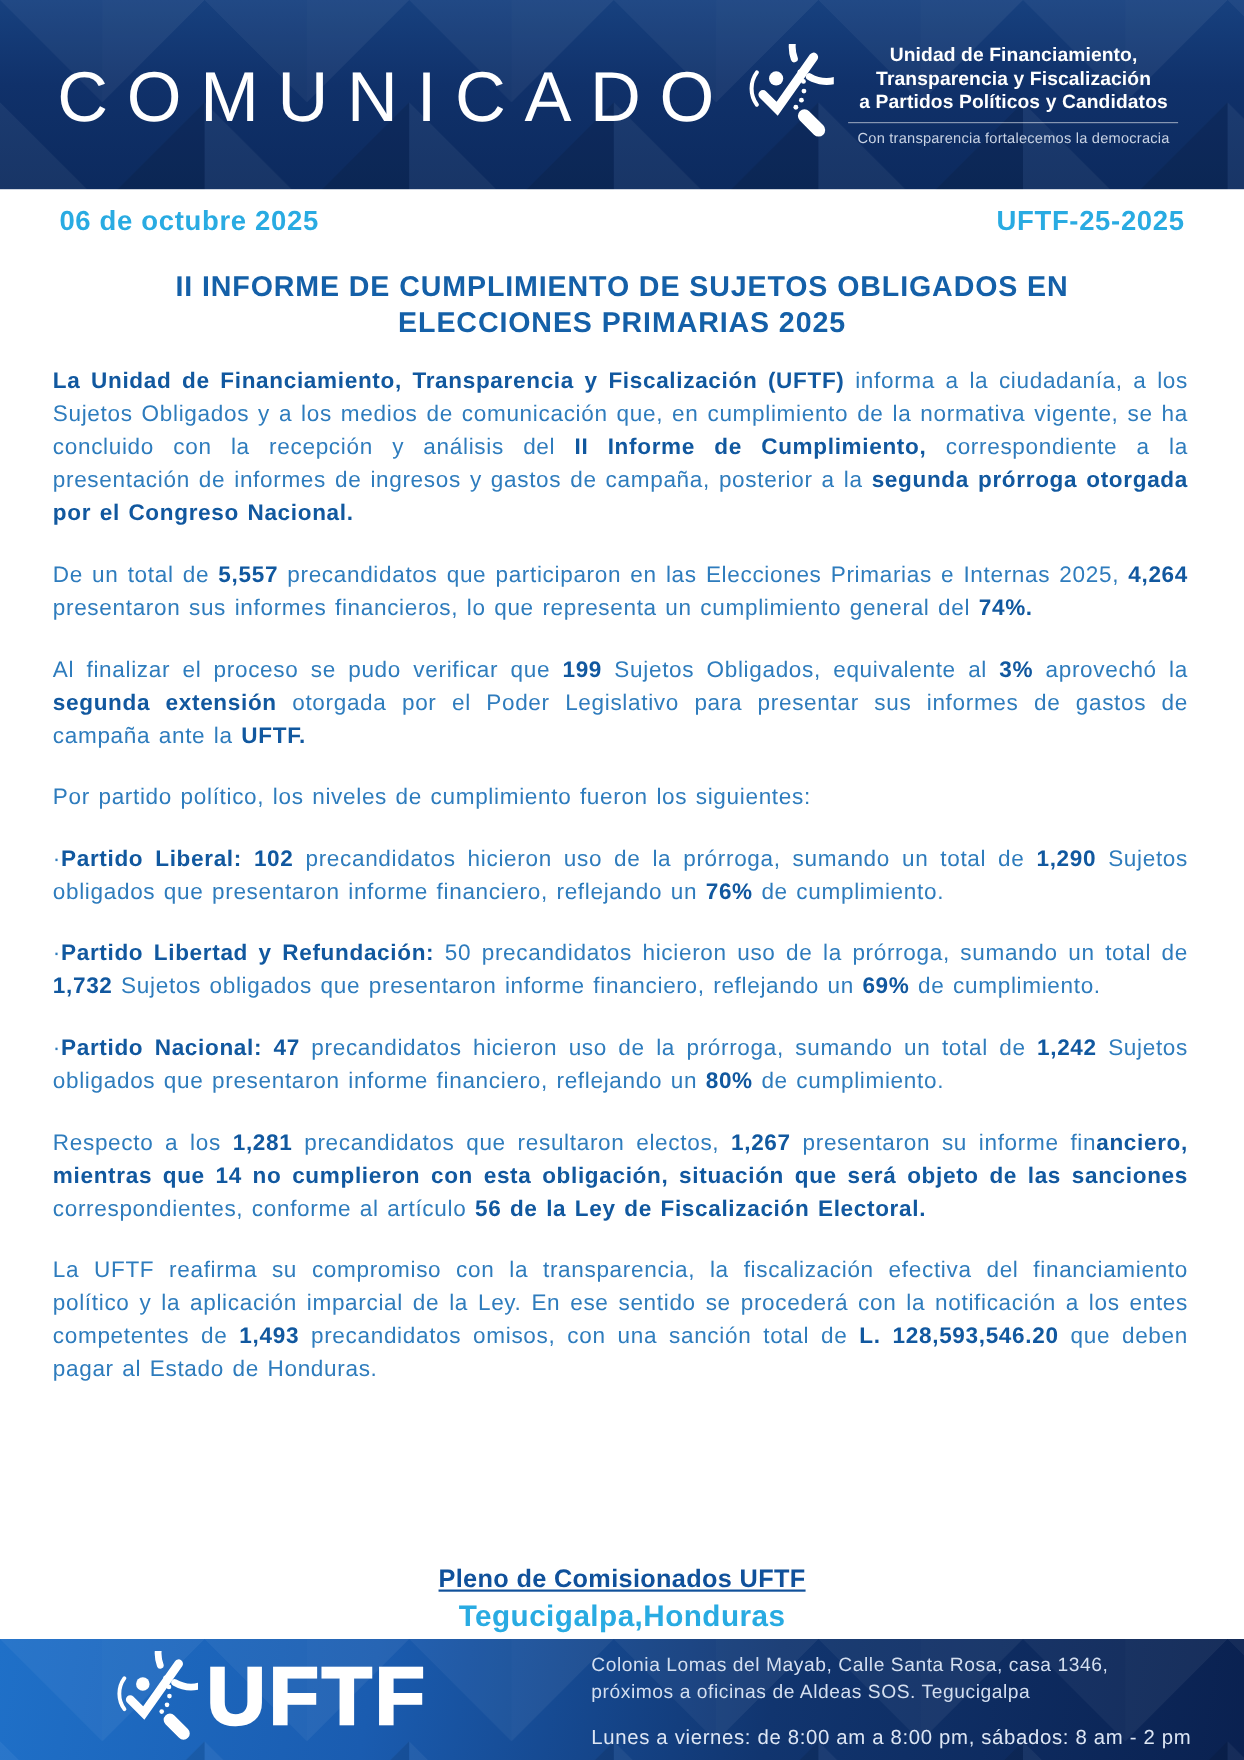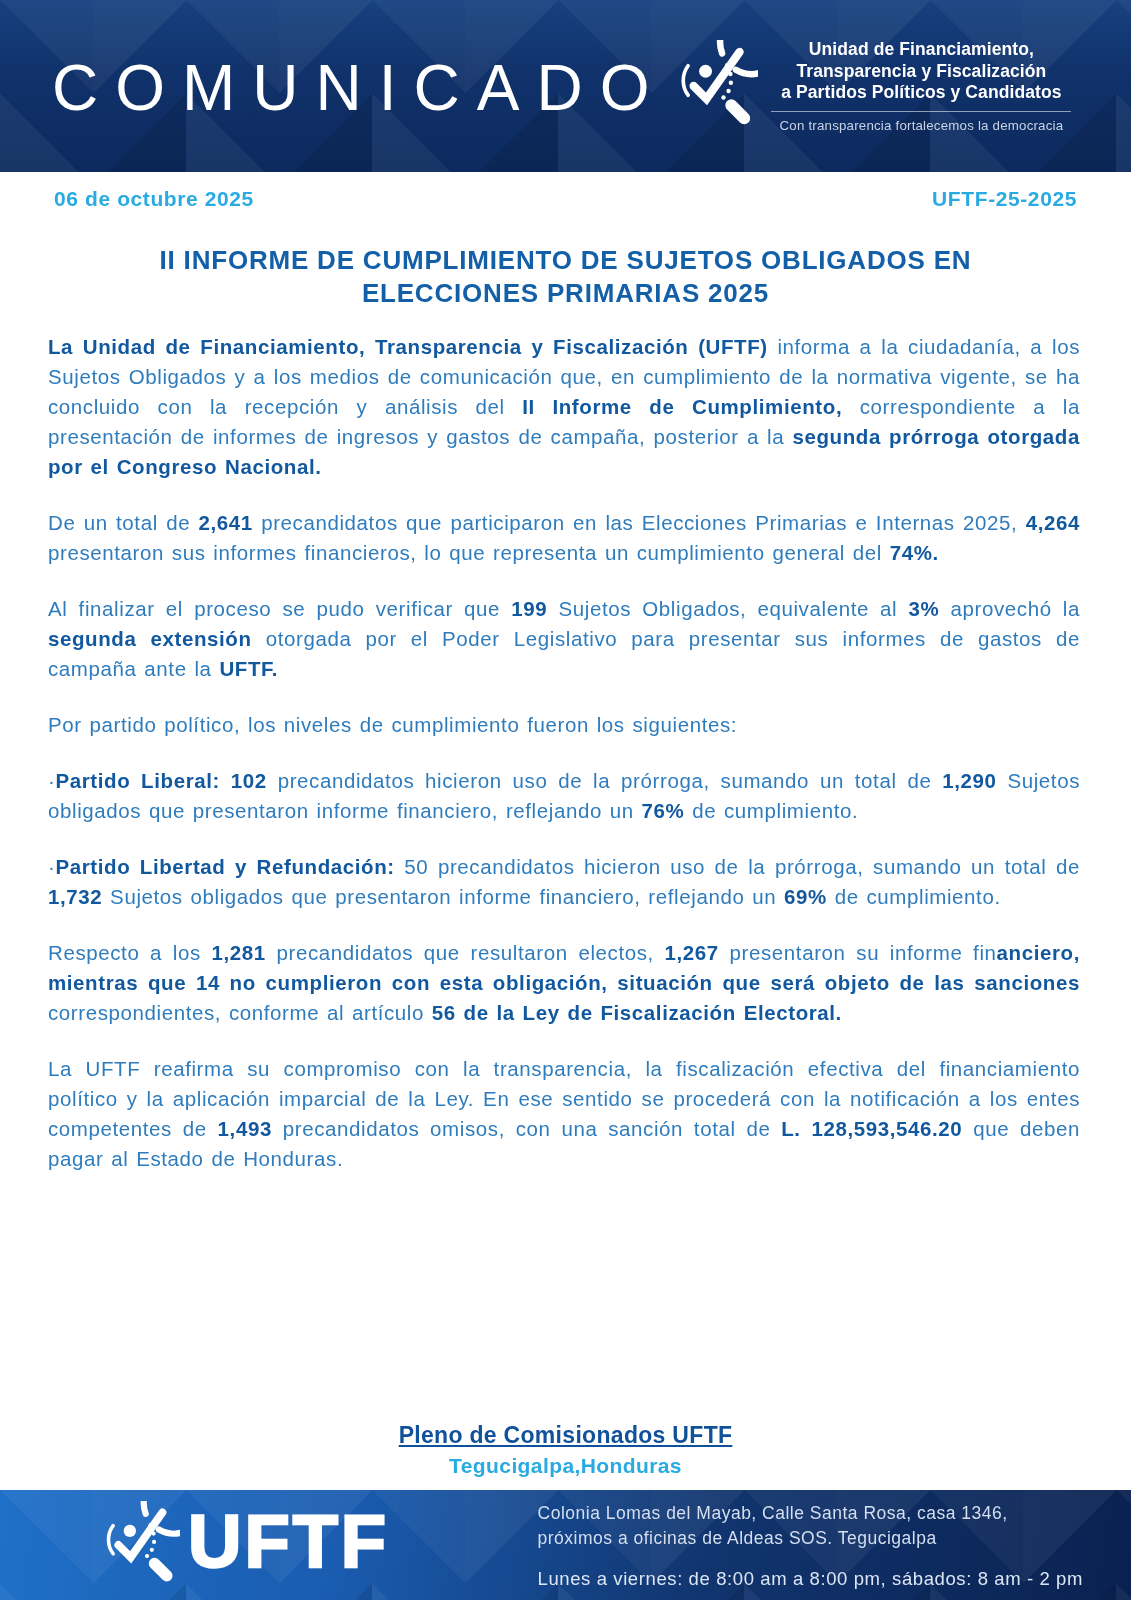--- a/index.html
+++ b/index.html
@@ -39,21 +39,21 @@
   .brand-icon svg{width:92px;height:92px;display:block;margin-right:13px;}
   .brand-text{width:300px;}
   .brand-line{color:#ffffff;font-weight:bold;font-size:17.5px;line-height:21.5px;letter-spacing:0.1px;}
   .brand-divider{height:1px;background:rgba(255,255,255,0.55);margin:7px 0 6px 0;}
   .brand-tagline{color:#c9d3e4;font-size:13.3px;letter-spacing:0.2px;}
 
   
   .meta-row{
     position:absolute;top:187px;left:54px;right:54px;
     display:flex;justify-content:space-between;
-    font-weight:bold;font-size:21px;letter-spacing:0.6px;
+    font-weight:bold;font-size:25px;letter-spacing:0.6px;
     color:var(--accent-cyan,#29abe2);
   }
 
   
   .doc-title{
     position:absolute;top:244px;left:0;right:0;margin:0 auto;
     max-width:840px;text-align:center;
     color:var(--title-blue,#1460a8);
     font-size:26px;font-weight:bold;line-height:33px;letter-spacing:0.8px;
   }
@@ -65,21 +65,21 @@
     text-align:justify;
     font-size:20.5px;line-height:30px;
     letter-spacing:0.6px;word-spacing:1.5px;
     color:var(--body-blue,#2e7cbd);
   }
   .content p b{color:var(--bold-blue,#11589f);}
 
   
   .signature{position:absolute;top:1422px;left:0;right:0;text-align:center;}
   .sig-1{color:#10519b;font-weight:bold;font-size:23px;letter-spacing:0.3px;text-decoration:underline;}
-  .sig-2{color:var(--accent-cyan,#29abe2);font-weight:bold;font-size:21px;margin-top:5px;letter-spacing:0.4px;}
+  .sig-2{color:var(--accent-cyan,#29abe2);font-weight:bold;font-size:27px;margin-top:5px;letter-spacing:0.4px;}
 
   
   .footer{
     position:absolute;left:0;right:0;bottom:0;height:110px;
     background:linear-gradient(100deg,#1f70c8 0%,#1a5cb0 30%,#11356f 62%,#0a2150 100%);
     display:flex;align-items:center;
     padding:0 48px 0 92px;box-sizing:border-box;
   }
   .footer-brand{display:flex;align-items:center;}
   .footer-icon svg{width:88px;height:88px;display:block;margin-right:8px;}
@@ -129,25 +129,26 @@
 
   <div class="meta-row">
     <span class="meta-date">06 de octubre 2025</span>
     <span class="meta-ref">UFTF-25-2025</span>
   </div>
 
   <h2 class="doc-title">II INFORME DE CUMPLIMIENTO DE SUJETOS OBLIGADOS EN ELECCIONES PRIMARIAS 2025</h2>
 
   <main class="content">
       <p><b>La Unidad de Financiamiento, Transparencia y Fiscalización (UFTF)</b><span> informa a la ciudadanía, a los Sujetos Obligados y a los medios de comunicación que, en cumplimiento de la normativa vigente, se ha concluido con la recepción y análisis del </span><b>II Informe de Cumplimiento,</b><span> correspondiente a la presentación de informes de ingresos y gastos de campaña, posterior a la </span><b>segunda prórroga otorgada por el Congreso Nacional.</b></p>
-      <p><span>De un total de </span><b>2,641</b><span> precandidatos que participaron en las Elecciones Primarias e Internas 2025, </span><b>4,264</b><span> presentaron sus informes financieros, lo que representa un cumplimiento general del </span><b>74%.</b></p>
+      <p><span>De un total de </span><b>5,557</b><span> precandidatos que participaron en las Elecciones Primarias e Internas 2025, </span><b>4,264</b><span> presentaron sus informes financieros, lo que representa un cumplimiento general del </span><b>74%.</b></p>
       <p><span>Al finalizar el proceso se pudo verificar que </span><b>199</b><span> Sujetos Obligados, equivalente al </span><b>3%</b><span> aprovechó la </span><b>segunda extensión</b><span> otorgada por el Poder Legislativo para presentar sus informes de gastos de campaña ante la </span><b>UFTF.</b></p>
       <p><span>Por partido político, los niveles de cumplimiento fueron los siguientes:</span></p>
       <p><span>·</span><b>Partido Liberal: 102</b><span> precandidatos hicieron uso de la prórroga, sumando un total de </span><b>1,290</b><span> Sujetos obligados que presentaron informe financiero, reflejando un </span><b>76%</b><span> de cumplimiento.</span></p>
       <p><span>·</span><b>Partido Libertad y Refundación:</b><span> 50 precandidatos hicieron uso de la prórroga, sumando un total de </span><b>1,732</b><span> Sujetos obligados que presentaron informe financiero, reflejando un </span><b>69%</b><span> de cumplimiento.</span></p>
+      <p><span>·</span><b>Partido Nacional: 47</b><span> precandidatos hicieron uso de la prórroga, sumando un total de </span><b>1,242</b><span> Sujetos obligados que presentaron informe financiero, reflejando un </span><b>80%</b><span> de cumplimiento.</span></p>
       <p><span>Respecto a los </span><b>1,281</b><span> precandidatos que resultaron electos, </span><b>1,267</b><span> presentaron su informe fin</span><b>anciero, mientras que 14 no cumplieron con esta obligación, situación que será objeto de las sanciones</b><span> correspondientes, conforme al artículo </span><b>56 de la Ley de Fiscalización Electoral.</b></p>
       <p><span>La UFTF reafirma su compromiso con la transparencia, la fiscalización efectiva del financiamiento político y la aplicación imparcial de la Ley. En ese sentido se procederá con la notificación a los entes competentes de </span><b>1,493</b><span> precandidatos omisos, con una sanción total de </span><b>L. 128,593,546.20</b><span> que deben pagar al Estado de Honduras.</span></p>
     </main>
 
   <div class="signature">
     <div class="sig-1">Pleno de Comisionados UFTF</div>
     <div class="sig-2">Tegucigalpa,Honduras</div>
   </div>
 
   <footer class="footer diamonds">

